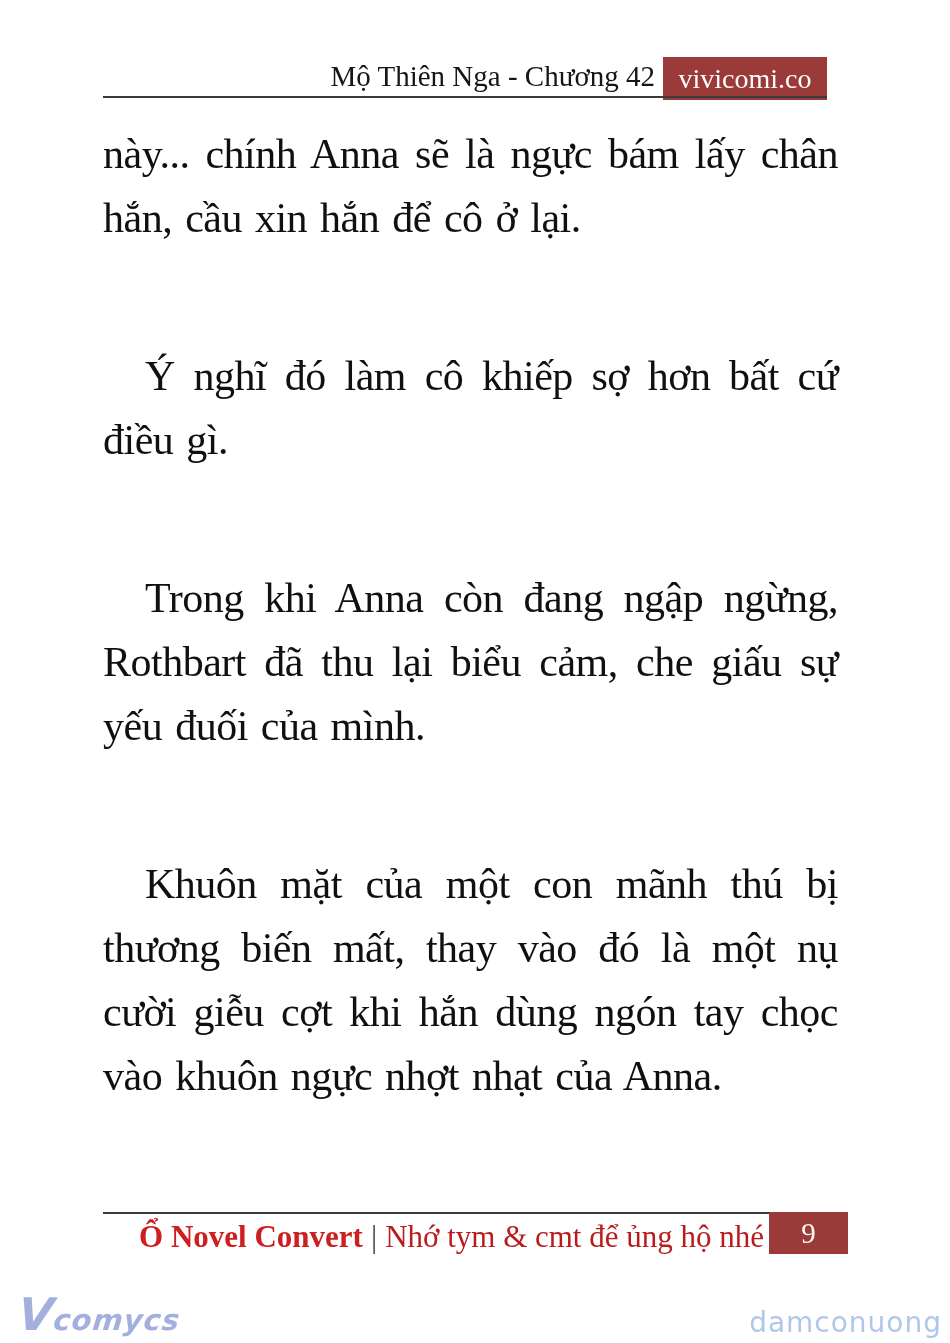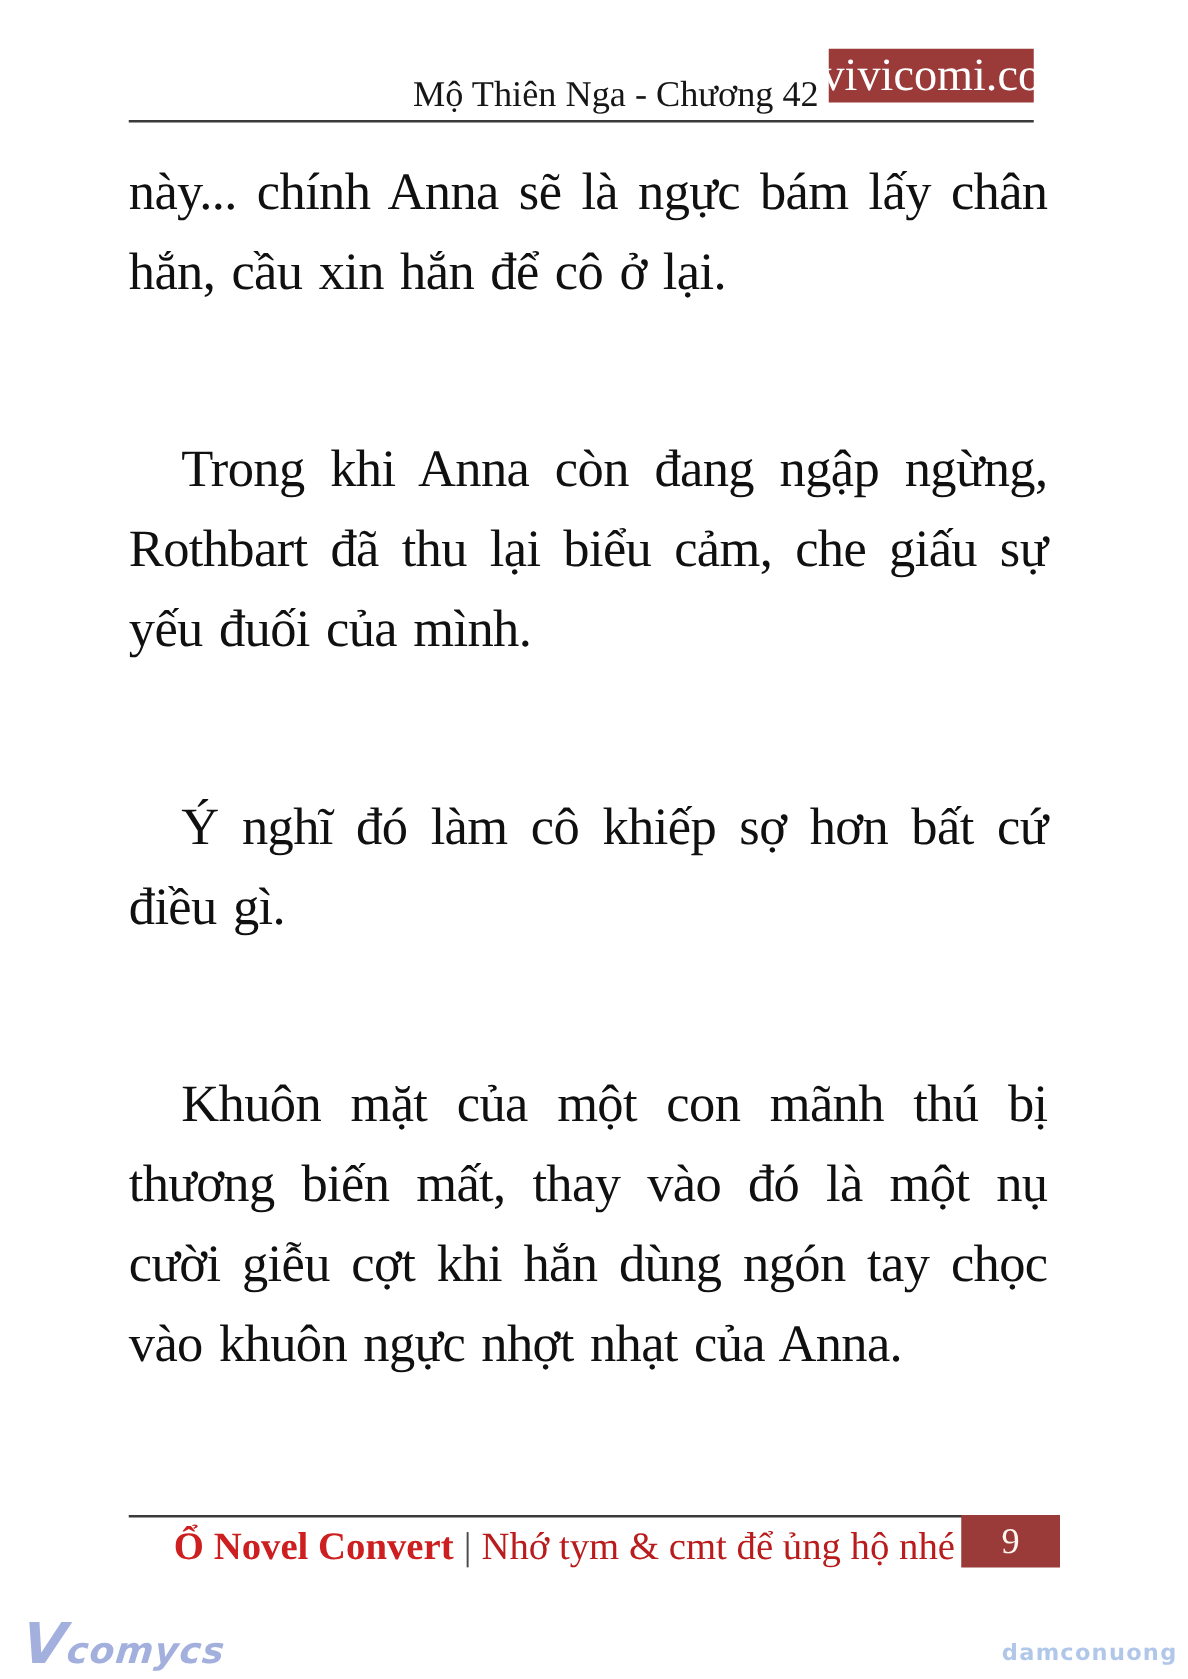--- a/index.html
+++ b/index.html
@@ -22,24 +22,24 @@
   .page{position:absolute;inset:0;width:950px;height:1343px;background:#fff;}
 
   
   .header-title{
     position:absolute;top:59px;left:0;width:655px;
     text-align:right;font-size:29px;line-height:34px;color:#161616;
     white-space:nowrap;
     padding-left:32px;
   }
   .header-badge{
-    position:absolute;top:39px;left:663px;width:164px;height:43px;
+    position:absolute;top:57px;left:663px;width:164px;height:43px;
     background:var(--badge-red);color:#ffffff;
     display:flex;align-items:center;justify-content:center;
-    font-size:37px;
+    font-size:28px;
   }
   .header-rule{
     position:absolute;top:96px;left:103px;width:724px;height:2px;
     background:var(--rule-color);
   }
 
   
   .body-text{
     position:absolute;top:122px;left:103px;width:735px;
     font-size:42px;line-height:64px;
@@ -83,43 +83,43 @@
     font-size:29px;line-height:40px;
     color:var(--watermark-blue);
     letter-spacing:1px;
     transform:skewX(-6deg);
     opacity:0.85;
   }
   .wm-left::first-letter{ font-size:45px; }
   .wm-right{
     position:absolute;right:8px;top:1308px;
     font-family:"DejaVu Sans", sans-serif;
-    font-weight:bold;
-    font-size:18px;line-height:30px;
+    font-weight:normal;
+    font-size:28px;line-height:30px;
     color:var(--watermark-right-blue);
     letter-spacing:1px;
     text-shadow:0 0 3px rgba(255,255,255,0.9);
     opacity:0.9;
   }
 </style>
 </head>
 <body>
 
 <div class="page">
 
   <div class="header-title">Mộ Thiên Nga - Chương 42</div>
   <div class="header-badge">
     <span>vivicomi.co</span>
   </div>
   <div class="header-rule"></div>
 
   <main class="body-text">
     <p class="first">này... chính Anna sẽ là ngực bám lấy chân hắn, cầu xin hắn để cô ở lại.</p>
+    <p>Ý nghĩ đó làm cô khiếp sợ hơn bất cứ điều gì.</p>
     <p>Trong khi Anna còn đang ngập ngừng, Rothbart đã thu lại biểu cảm, che giấu sự yếu đuối của mình.</p>
-    <p>Ý nghĩ đó làm cô khiếp sợ hơn bất cứ điều gì.</p>
     <p>Khuôn mặt của một con mãnh thú bị thương biến mất, thay vào đó là một nụ cười giễu cợt khi hắn dùng ngón tay chọc vào khuôn ngực nhợt nhạt của Anna.</p>
   </main>
 
   <div class="footer-rule"></div>
   <div class="footer-bar">
     <span class="footer-brand">Ổ Novel Convert</span><span class="footer-sep">|</span><span class="footer-note">Nhớ tym &amp; cmt để ủng hộ nhé</span>
   </div>
   <div class="footer-badge">
     <span>9</span>
   </div>

